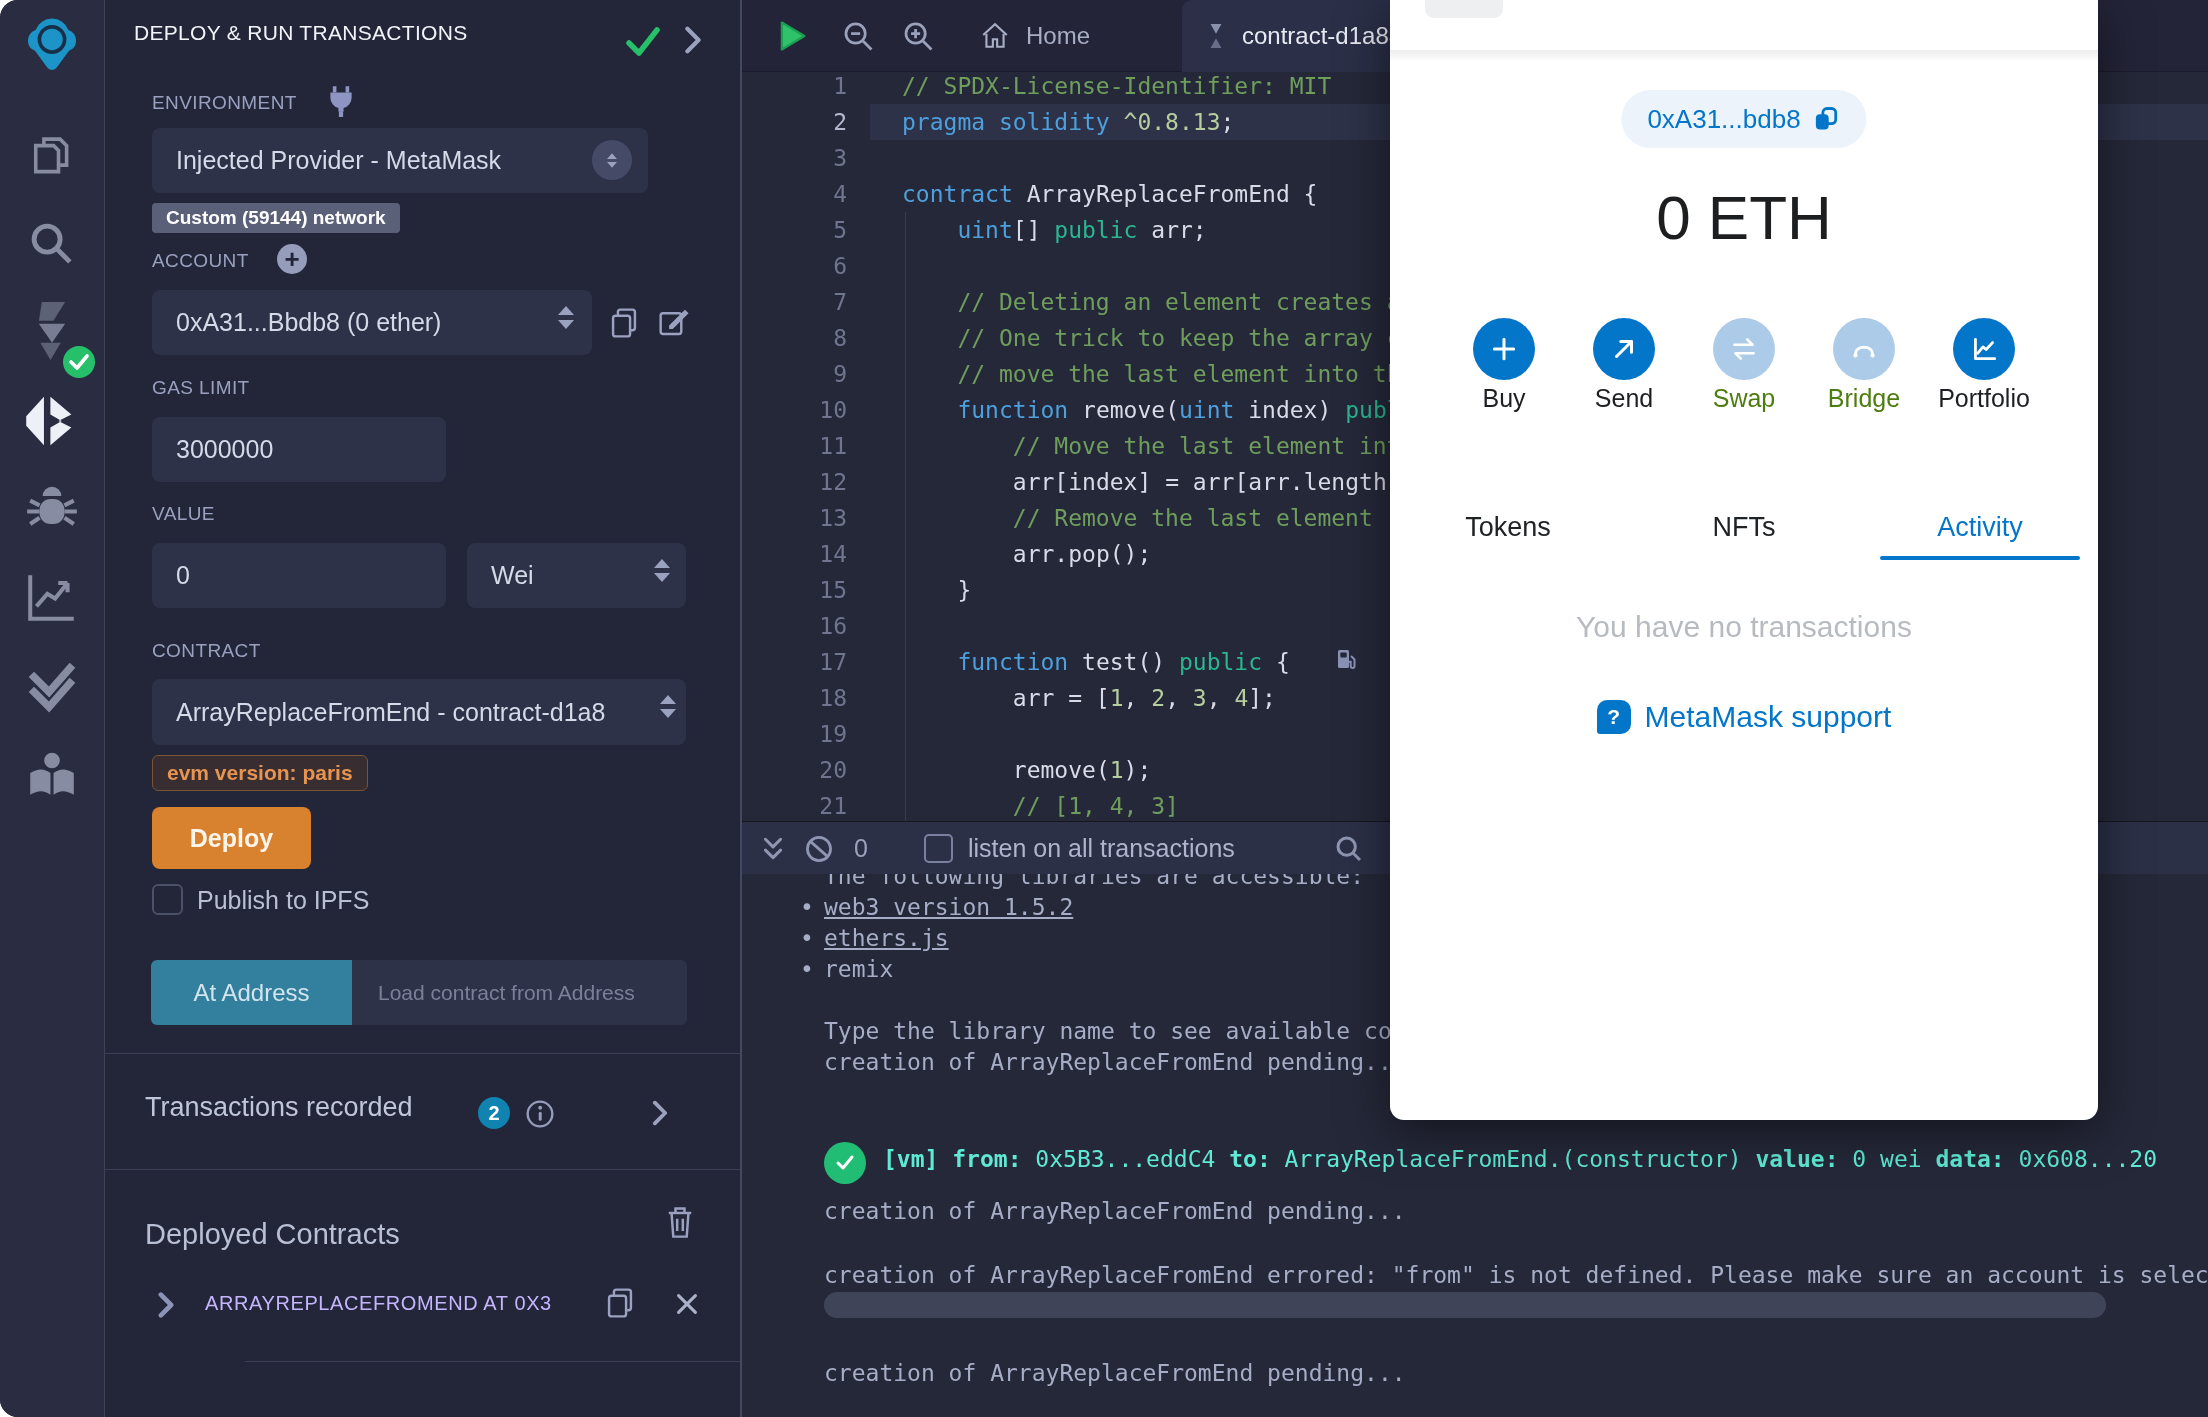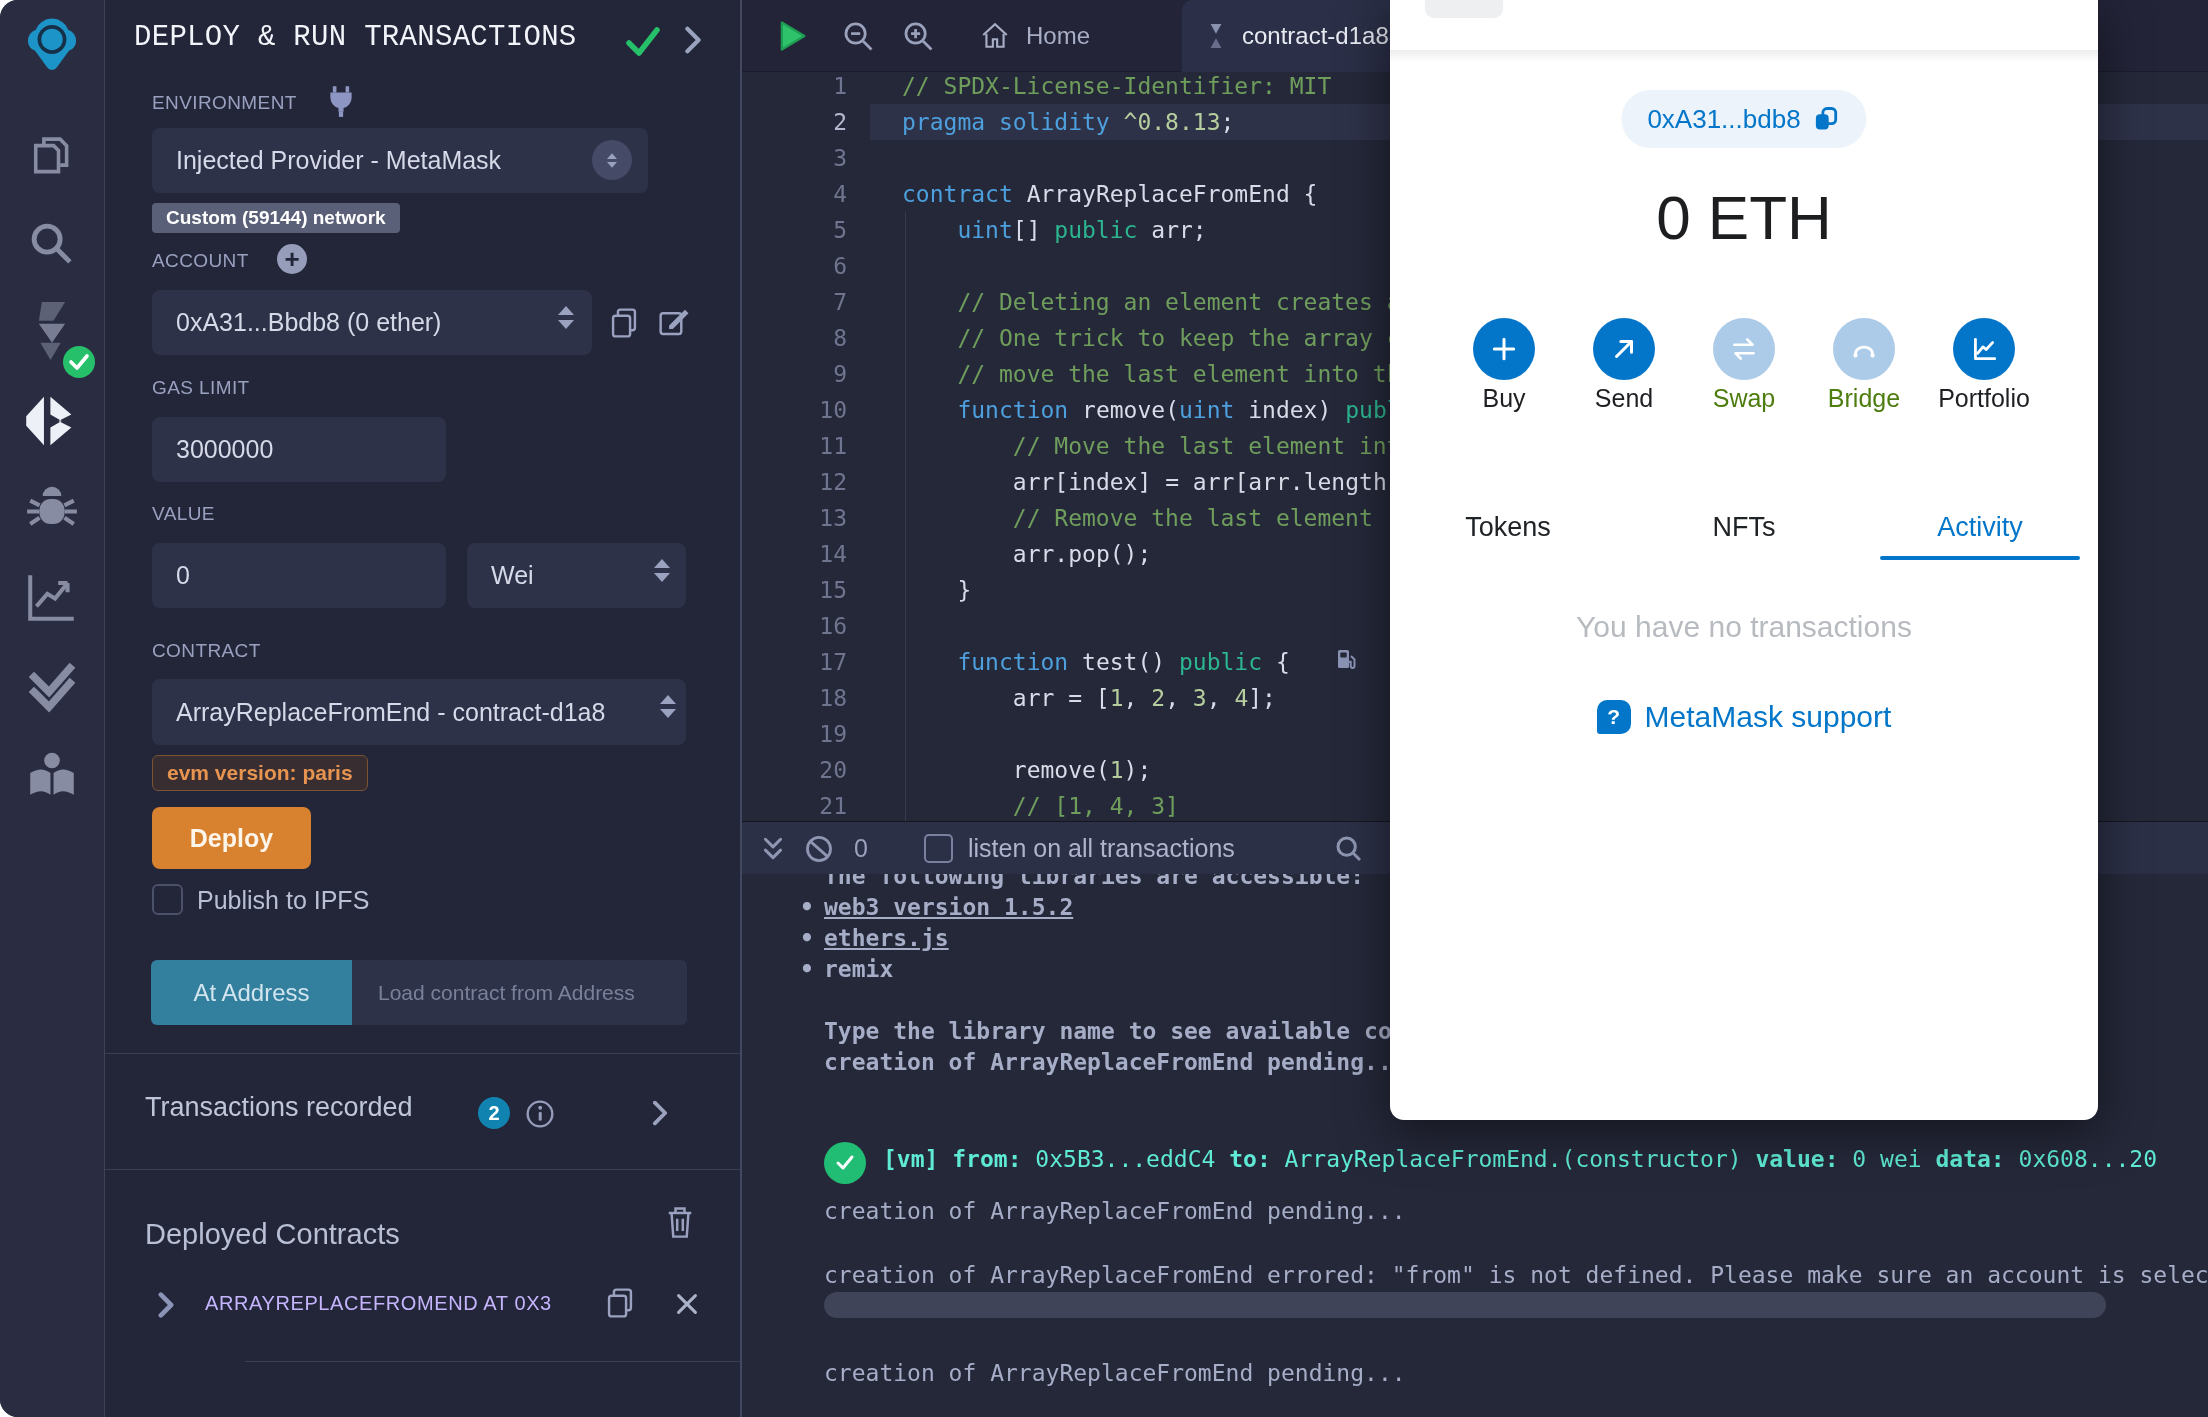--- a/index.html
+++ b/index.html
@@ -4,21 +4,21 @@
 <style>
   html,body{margin:0;padding:0;background:#fff;}
   *{box-sizing:border-box;}
   .screen{position:relative;width:2208px;height:1417px;background:#252839;overflow:hidden;
           border-radius:18px 0 0 18px;font-family:"Liberation Sans",sans-serif;}
   
   .rail{position:absolute;left:0;top:0;width:105px;height:100%;background:#2a2d41;border-right:1px solid #3d4256;}
   .rail .ric{position:absolute;left:50%;transform:translate(-50%,-50%);}
   
   .panel{position:absolute;left:105px;top:0;width:635px;height:100%;background:#232538;}
-  .p-title{position:absolute;left:29px;top:21px;font-size:29px;font-weight:500;color:#f2f4fa;letter-spacing:.3px;font-family:Liberation Mono, monospace;}
+  .p-title{position:absolute;left:29px;top:21px;font-size:21px;font-weight:500;color:#f2f4fa;letter-spacing:.3px;}
   .lbl{position:absolute;font-size:19px;color:#99a1bf;letter-spacing:.4px;}
   .selbox{position:absolute;background:#2e3248;border-radius:8px;color:#d5d9e8;font-size:25px;
           display:flex;align-items:center;padding-left:24px;}
   .badge-net{position:absolute;left:47px;top:203px;background:#5a6078;color:#fff;font-size:19px;font-weight:700;
              padding:4px 14px;border-radius:4px;}
   .badge-evm{position:absolute;left:47px;top:755px;background:#382e31;border:1px solid #7a5433;color:#e79450;
              font-size:21px;font-weight:700;padding:5px 14px;border-radius:6px;}
   .btn-deploy{position:absolute;left:47px;top:807px;width:159px;height:62px;background:#d8812f;border-radius:8px;
               color:#fdf4ea;font-size:25px;font-weight:700;display:flex;align-items:center;justify-content:center;}
   .chk{position:absolute;border:2px solid #4b5168;border-radius:6px;background:transparent;}
@@ -60,21 +60,21 @@
   .tok-cm{color:#6f9e5c;} .tok-kw{color:#4da0dd;} .tok-vis{color:#2cb690;}
   .tok-id{color:#d9dbe8;} .tok-num{color:#b6ce9e;} .tok-pl{color:#d9dbe8;}
   .gasic{display:inline-block;margin-left:44px;vertical-align:middle;}
   .term-toolbar{position:absolute;left:0;top:821px;width:100%;height:53px;background:#2c3047;z-index:5;
                 border-top:1px solid #15161f;display:flex;align-items:center;}
   .term-count{position:absolute;left:112px;color:#9aa1bb;font-size:25px;}
   .listen-label{position:absolute;left:226px;color:#aeb4cc;font-size:25px;}
   .terminal{position:absolute;left:0;top:874px;width:100%;height:543px;font-family:"DejaVu Sans Mono",monospace;
             font-size:23px;color:#a6adc7;z-index:1;}
   #term-intro{position:absolute;left:56px;top:-13px;line-height:31px;}
-  .tline{padding-left:26px;position:relative;white-space:pre;font-weight:bold;}
+  .tline{padding-left:26px;position:relative;white-space:pre;}
   .tline.bullet::before{content:"\2022";position:absolute;left:2px;}
   .tlink{text-decoration:underline;}
   .vm-badge{position:absolute;left:82px;top:268px;width:42px;height:42px;border-radius:50%;background:#21bd74;
             display:flex;align-items:center;justify-content:center;}
   #vm-text{position:absolute;left:141px;top:272px;white-space:pre;color:#5eead4;}
   #vm-text b{font-weight:700;}
   .t-abs{position:absolute;left:82px;white-space:pre;}
   .h-scroll{position:absolute;left:82px;top:418px;width:1282px;height:26px;border-radius:13px;background:#3f4459;}
   
   .popup{position:absolute;left:1390px;top:0;width:708px;height:1120px;background:#fff;z-index:50;

